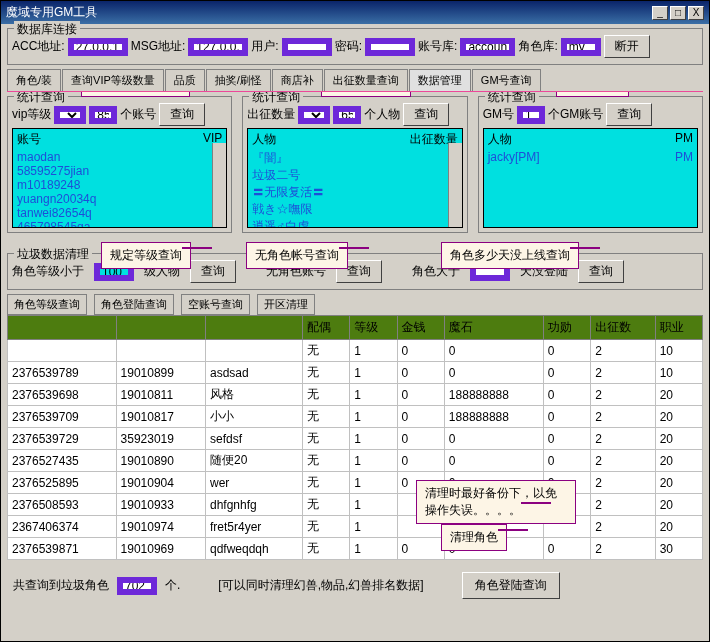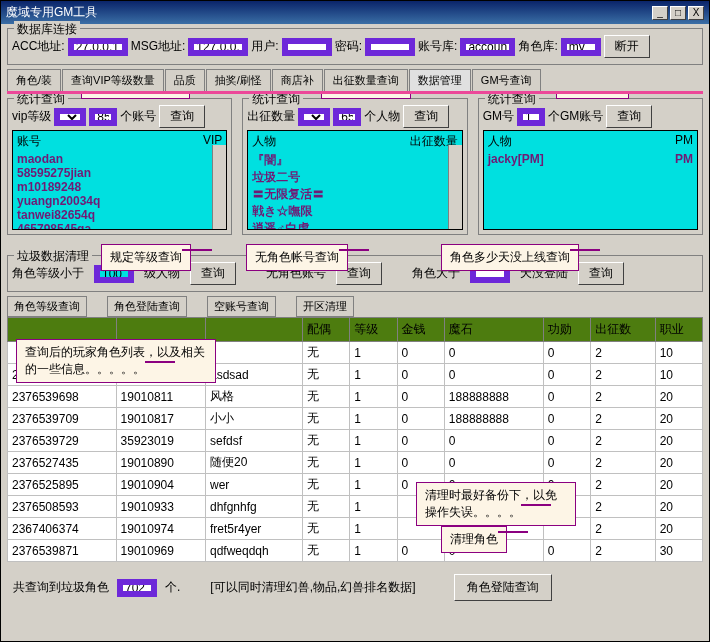--- a/index.html
+++ b/index.html
@@ -7,34 +7,34 @@
 .window { width: 710px; height: 642px; border: 1px solid #000; background: #d4d0c8; display: flex; flex-direction: column; }
 .titlebar { background: linear-gradient(#0a246a, #3a6ea5); color: #fff; padding: 3px 5px; display: flex; justify-content: space-between; align-items: center; }
 .titlebar-buttons { display: flex; gap: 2px; }
 .titlebar-btn { width: 16px; height: 14px; background: #d4d0c8; border: 1px solid #fff; border-right-color: #404040; border-bottom-color: #404040; font-size: 10px; text-align: center; line-height: 12px; color: #000; cursor: pointer; }
 .fieldset { border: 1px solid #808080; margin: 4px 6px; padding: 4px; position: relative; }
 .fieldset-title { position: absolute; top: -8px; left: 6px; background: #d4d0c8; padding: 0 3px; font-size: 12px; }
 .row { display: flex; align-items: center; gap: 3px; padding: 2px 0; flex-wrap: nowrap; }
 .label { white-space: nowrap; }
 input[type="text"], select { border: 6px solid #6d28d9; background: #fff; height: 18px; padding: 0 2px; font-size: 12px; }
 .btn { background: #d4d0c8; border: 1px solid #fff; border-right-color: #404040; border-bottom-color: #404040; padding: 2px 10px; cursor: pointer; white-space: nowrap; }
-.tabs { display: flex; margin: 0 6px; border-bottom: 3px solid #ec4899; }
+.tabs { display: flex; margin: 0 6px; border-bottom: 1px solid #ec4899; }
 .tab { padding: 3px 8px; border: 1px solid #808080; border-bottom: none; background: #d4d0c8; margin-right: 1px; cursor: pointer; white-space: nowrap; font-size: 11px; }
 .tab.active { background: #e0e0e0; }
 .three-panels { display: flex; gap: 10px; margin: 4px 6px; }
 .panel { flex: 1; border: 1px solid #808080; padding: 4px; position: relative; }
 .cyan-list { background: #00e0e0; border: 1px solid #000; height: 100px; overflow: auto; position: relative; }
 .cyan-header { display: flex; background: #00e0e0; padding: 2px 4px; font-weight: normal; }
 .cyan-header span:first-child { flex: 1; }
-.cyan-row { display: flex; padding: 0 4px; color: #701a75; font-weight: bold; }
+.cyan-row { display: flex; padding: 0 4px; color: #1d4ed8; }
 .cyan-row span:first-child { flex: 1; }
 .callout { position: absolute; background: #fdf5e6; border: 1px solid #8b0080; padding: 4px 8px; z-index: 10; white-space: nowrap; font-size: 12px; }
 .callout::after { content: ""; position: absolute; width: 30px; height: 20px; border-top: 2px solid #8b0080; }
 .sub-tabs { display: flex; margin: 4px 6px 0; }
-.sub-tab { padding: 2px 6px; border: 1px solid #808080; margin-right: 20px; cursor: pointer; font-size: 11px; text-align: center; }
+.sub-tab { padding: 2px 6px; border: 1px solid #808080; margin-right: 7px; cursor: pointer; font-size: 11px; text-align: center; }
 .data-table { width: calc(100% - 12px); margin: 0 6px; border-collapse: collapse; background: #fff; }
 .data-table th { background: #4d7c0f; border: 1px solid #808080; padding: 3px 4px; text-align: left; font-weight: normal; white-space: nowrap; }
 .data-table td { border: 1px solid #c0c0c0; padding: 2px 4px; white-space: nowrap; overflow: hidden; }
 .scrollbar-v { position: absolute; right: 0; top: 14px; bottom: 0; width: 14px; background: #d4d0c8; border-left: 1px solid #808080; }
 .bottom-row { display: flex; align-items: center; gap: 8px; padding: 8px 12px; margin-top: 4px; }
 .main-content { flex: 1; position: relative; overflow: hidden; }
 </style>
 </head>
 <body>
 
@@ -211,21 +211,20 @@
       </div>
     </div>
 
     <div class="sub-tabs" id="sub-tabs">
         <div class="sub-tab">角色等级查询</div>
         <div class="sub-tab">角色登陆查询</div>
         <div class="sub-tab">空账号查询</div>
         <div class="sub-tab">开区清理</div>
       </div>
 
-    <div class="callout" style="top:245px;left:15px;width:200px;white-space:normal">查询后的玩家角色列表，以及相关的一些信息。。。。。</div>
 
     <table class="data-table">
       <thead>
           <tr id="thead-row">
             <th></th>
             <th></th>
             <th></th>
             <th>配偶</th>
             <th>等级</th>
             <th>金钱</th>
@@ -359,17 +358,17 @@
         </tbody>
     </table>
 
     <div class="callout" style="top:388px;left:415px;width:160px;white-space:normal">清理时最好备份下，以免操作失误。。。。</div>
     <div class="callout" style="top:432px;left:440px">清理角色</div>
 
     <div class="bottom-row">
       <span>共查询到垃圾角色</span>
       <input type="text" style="width: 40px;" value="702">
       <span>个.</span>
-      <span style="margin-left:22px">[可以同时清理幻兽,物品,幻兽排名数据]</span>
+      <span style="margin-left:30px">[可以同时清理幻兽,物品,幻兽排名数据]</span>
       <button class="btn" style="margin-left:30px;padding:4px 12px">角色登陆查询</button>
     </div>
   </div>
 </div>
 
 </body></html>

